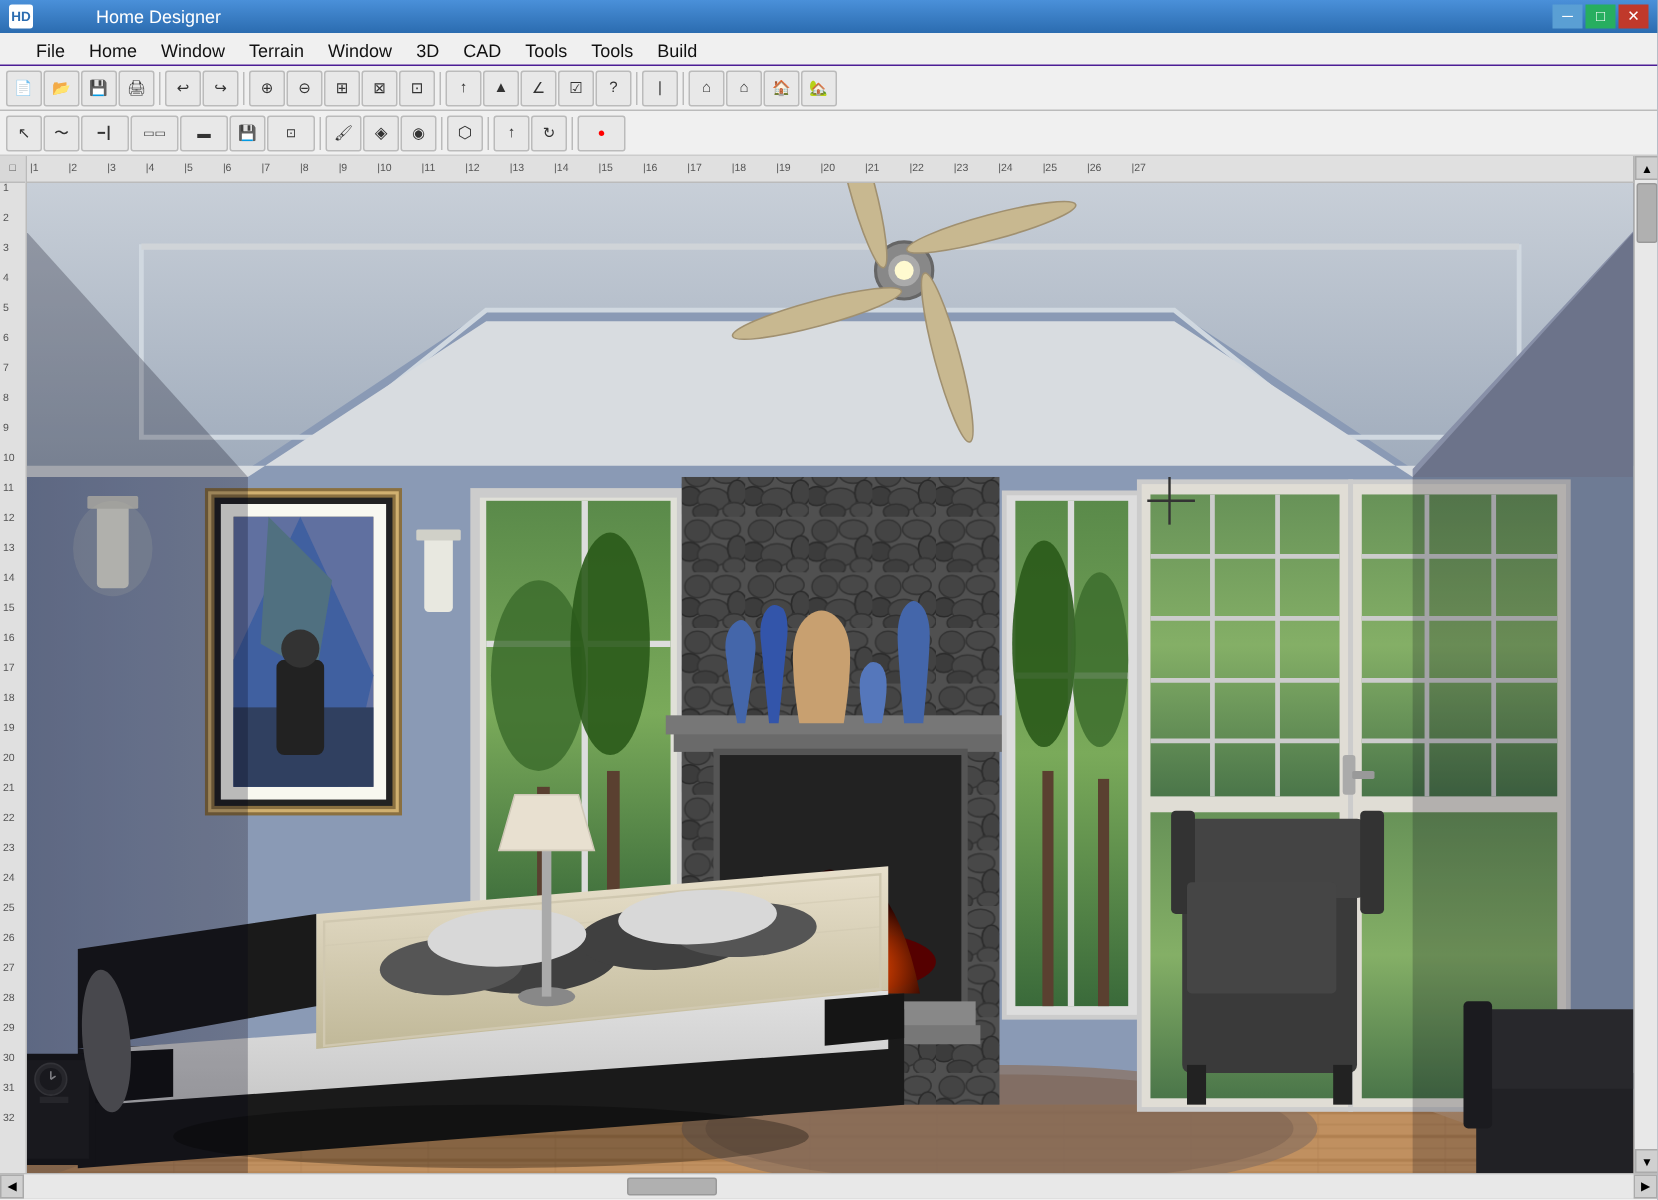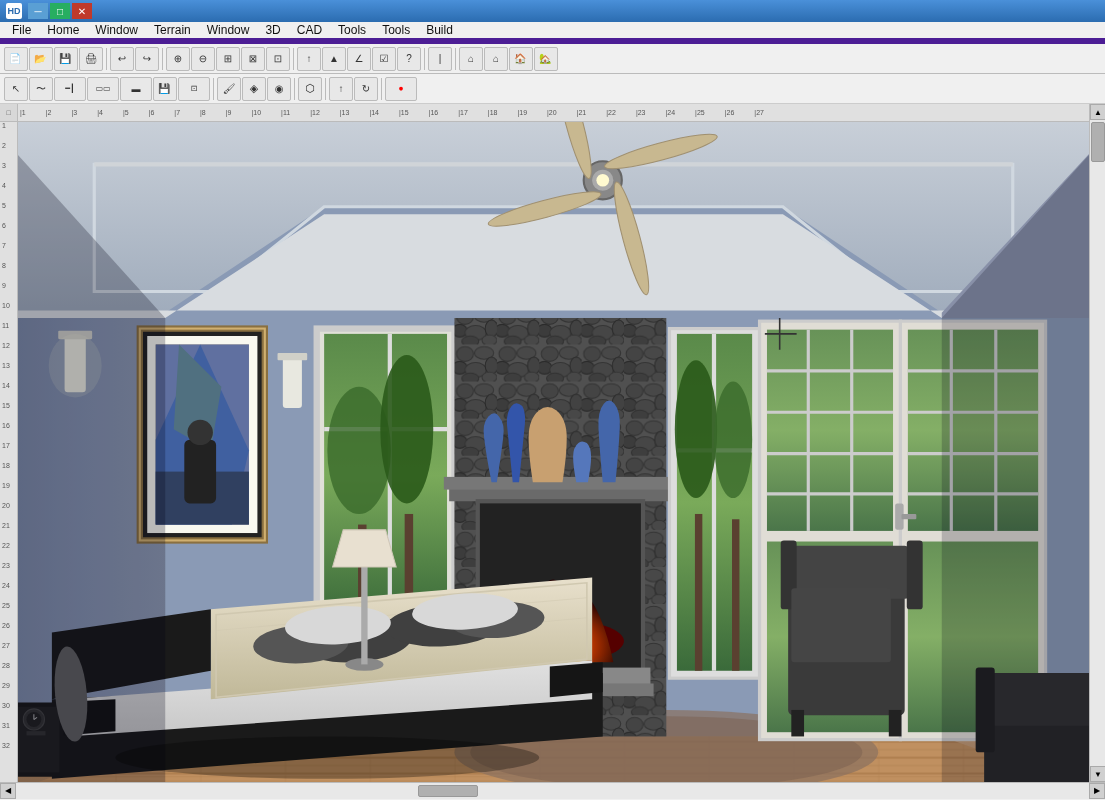--- a/index.html
+++ b/index.html
@@ -8,20 +8,21 @@
     
     #titlebar {
       background: linear-gradient(to bottom, #4a90d9, #2b6cb0);
       height: 22px;
       display: flex;
       align-items: center;
       padding: 0 6px;
       color: white;
       font-size: 12px;
       user-select: none;
+      gap: 36px;
     }
     #titlebar .app-icon {
       width: 16px; height: 16px; margin-right: 6px;
       background: #fff; border-radius: 2px;
       display: flex; align-items: center; justify-content: center;
       font-size: 9px; color: #2b6cb0; font-weight: bold;
     }
     #titlebar .title { flex: 1; }
     #titlebar .win-controls { display: flex; gap: 2px; }
     #titlebar .win-btn {
@@ -30,23 +31,23 @@
       align-items: center; justify-content: center;
     }
     #titlebar .win-btn.close { background: #c0392b; }
     #titlebar .win-btn.maximize { background: #27ae60; }
 
     
     #menubar {
       background: #f0f0f0;
       height: 22px;
       display: flex;
-      align-items: center;
-      padding: 0 4px;
-      border-bottom: 6px solid #4c1d95;
+      align-items: flex-end;
+      padding: 0 16px;
+      border-bottom: 1px solid #4c1d95;
       font-size: 12px;
     }
     .menu-item {
       padding: 2px 8px;
       cursor: pointer;
       color: #111;
     }
 
     
     #toolbar1 {
@@ -176,20 +177,21 @@
     .scroll-track-h { flex: 1; height: 16px; background: #e8e8e8; position: relative; }
     .scroll-thumb-h { width: 60px; height: 12px; background: #b0b0b0; margin: 2px; border: 1px solid #999; border-radius: 2px; position: absolute; left: 400px; top: 0; }
   </style>
 </head>
 <body>
 
 <div id="titlebar">
   <div class="app-icon">
     <span>HD</span>
   </div>
+  <span class="title">Home Designer</span>
   <div class="win-controls">
     <button class="win-btn">─</button>
     <button class="win-btn maximize">□</button>
     <button class="win-btn close">✕</button>
   </div>
 </div>
 
 <div id="menubar">
   <div class="menu-item">File</div>
   <div class="menu-item">Home</div>

